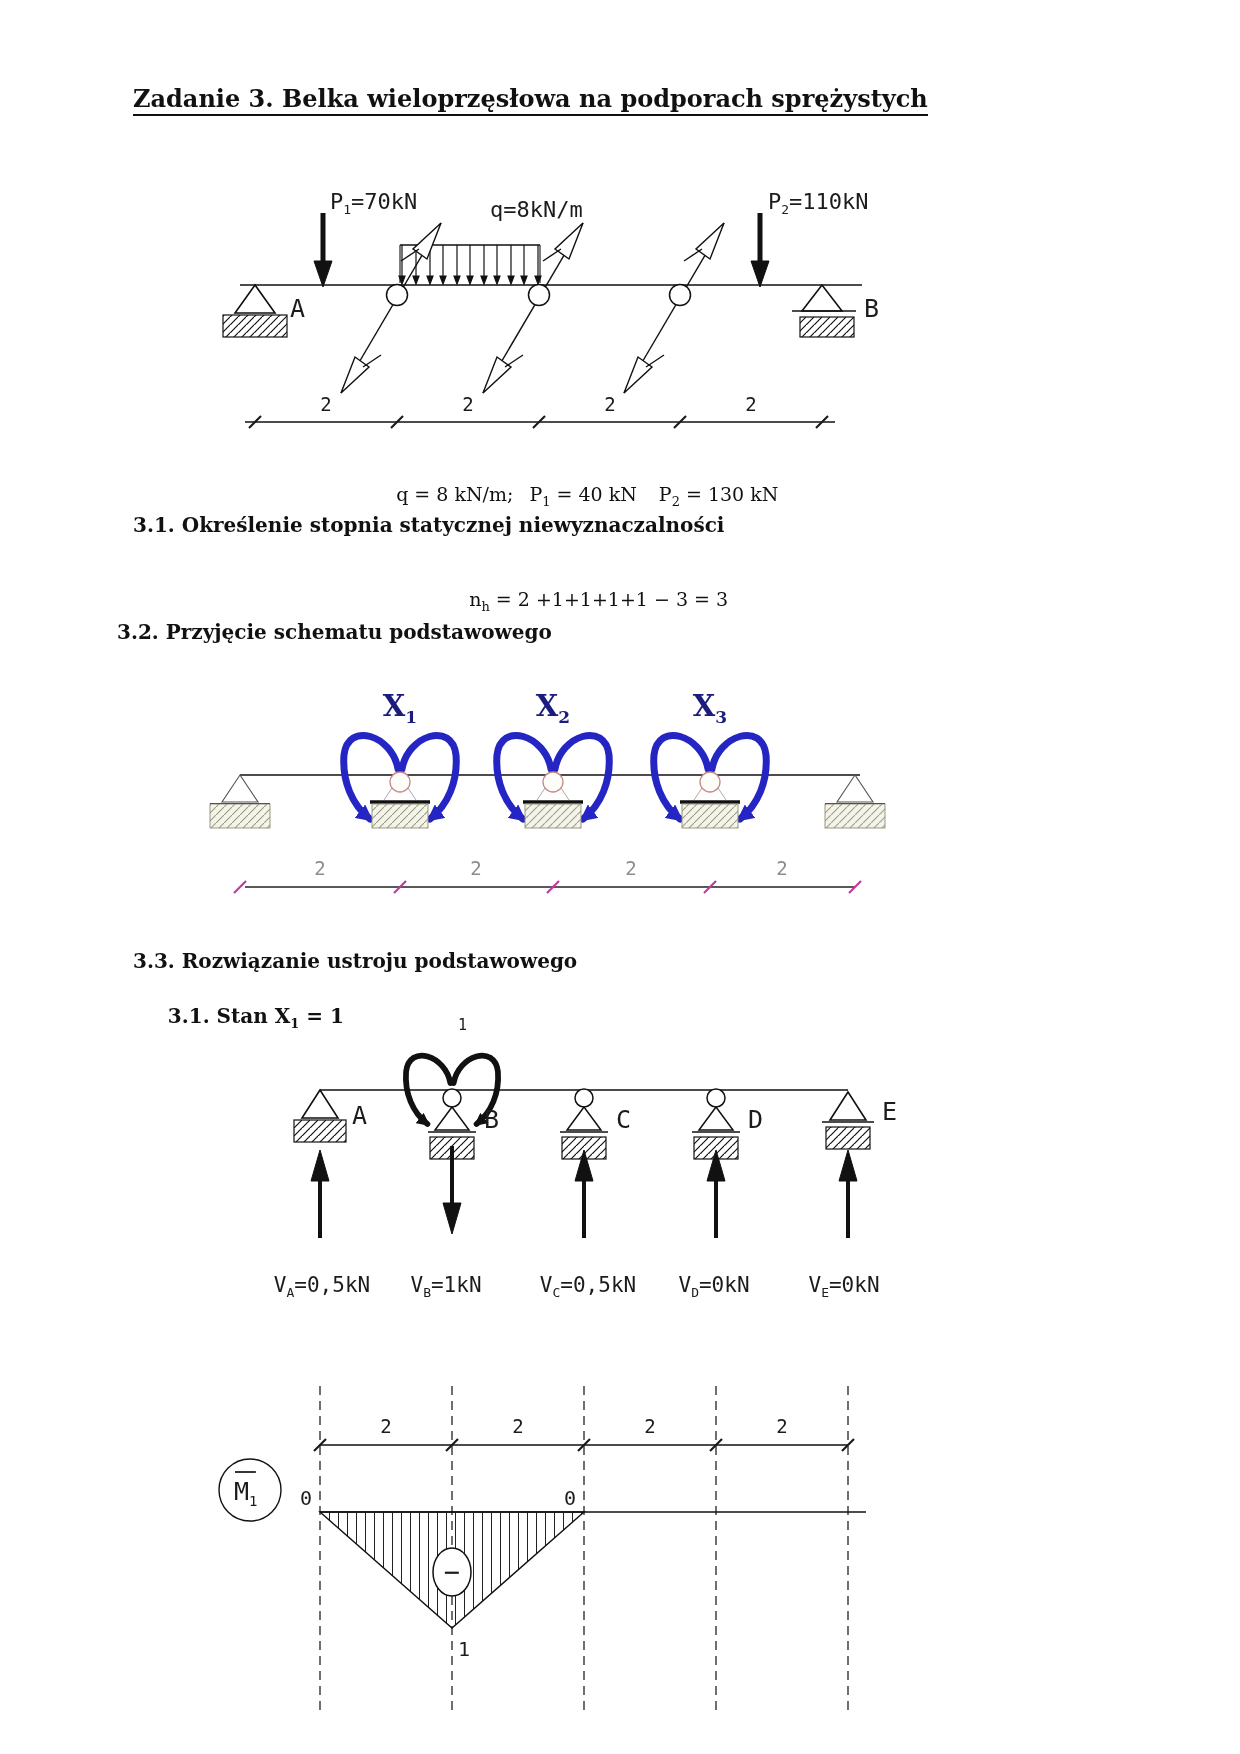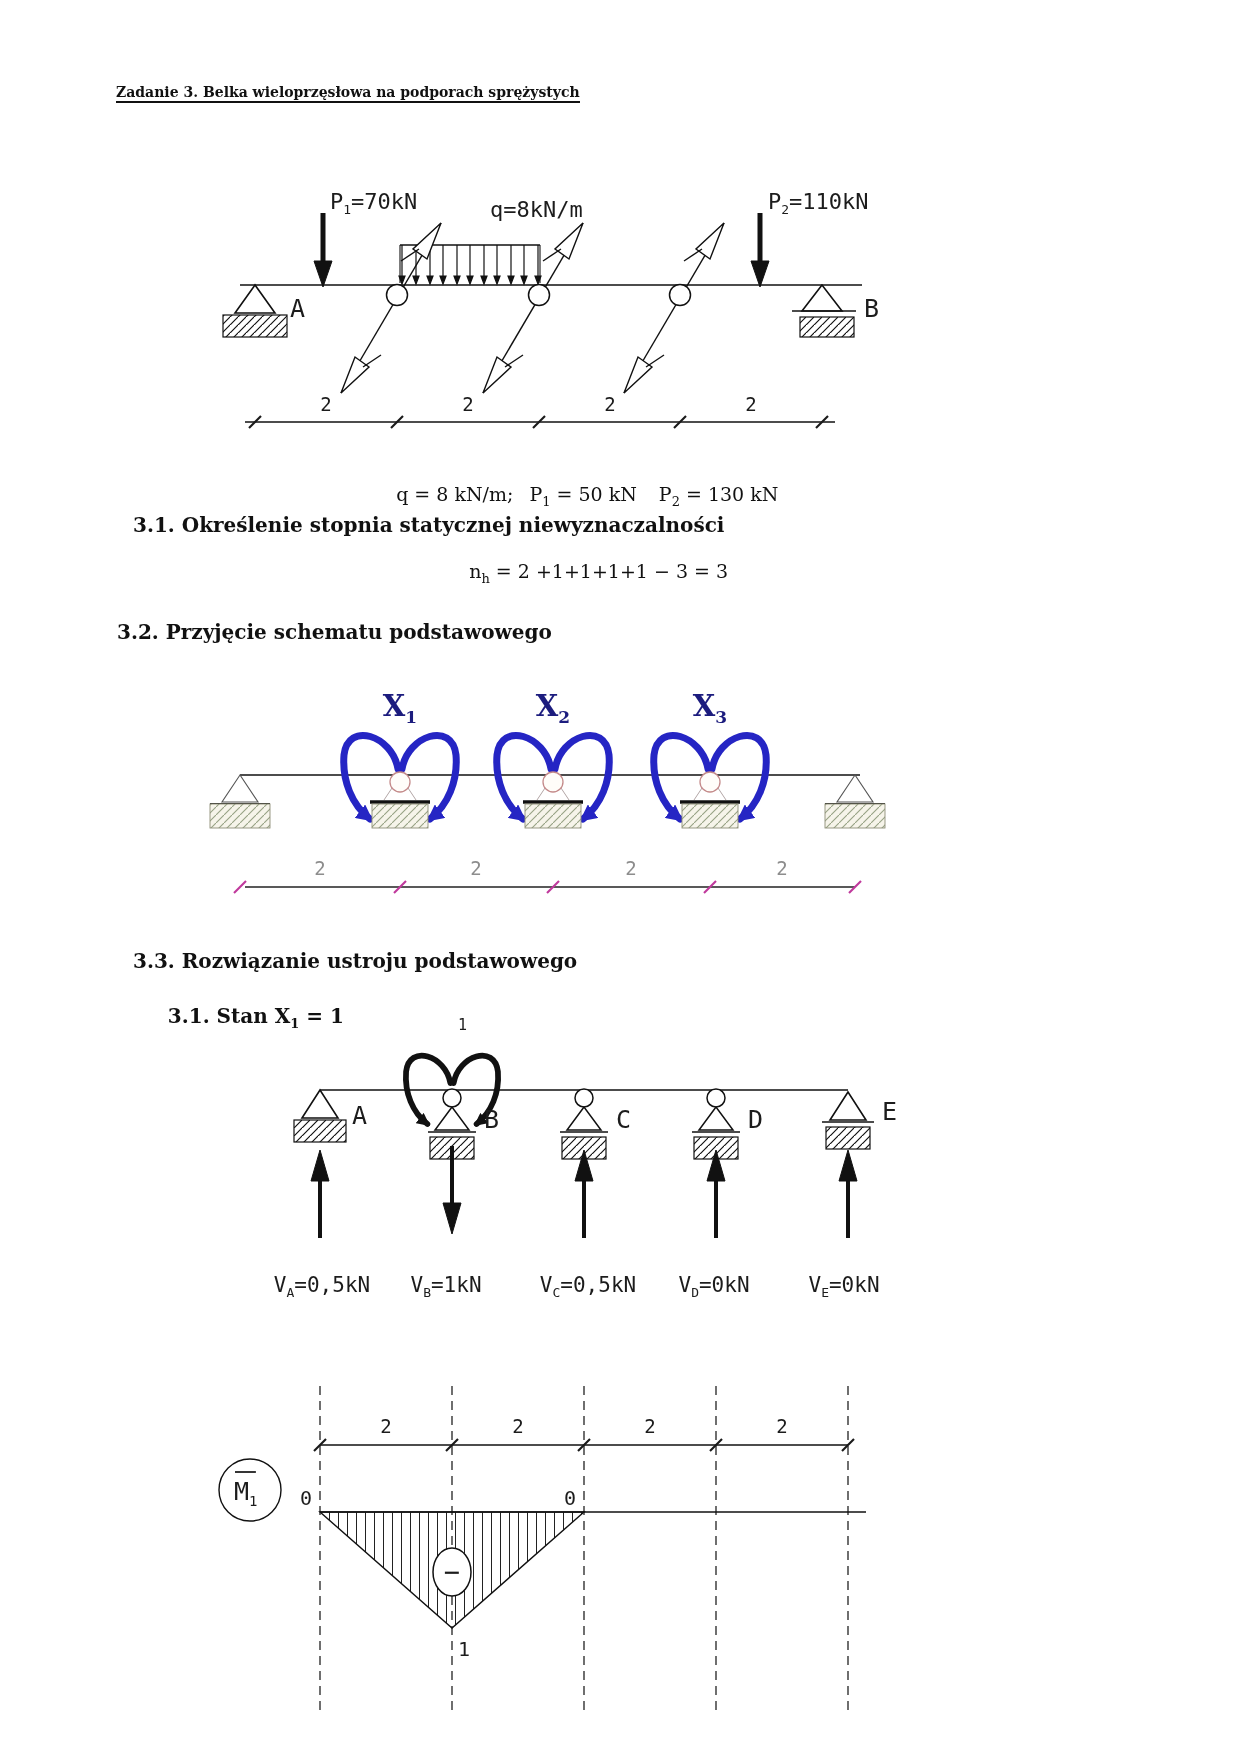--- a/index.html
+++ b/index.html
@@ -1,24 +1,24 @@
 <!DOCTYPE html>
 <html><head>
 <meta charset="utf-8">
 <style>
   html,body{margin:0;padding:0;background:#ffffff;}
   .page{position:relative;width:1240px;height:1754px;background:#fff;overflow:hidden;
         font-family:"DejaVu Serif",serif;color:#111;}
   .abs{position:absolute;}
-  .title{left:116px;top:84px;font-size:14px;font-weight:bold;}
+  .title{left:133px;top:84px;font-size:24px;font-weight:bold;}
   .title span{border-bottom:2.2px solid #111;padding-bottom:1px;}
   .heading{font-size:20px;font-weight:bold;}
   .params{left:372px;top:461px;font-size:19px;white-space:pre;}
   .params .seg{margin-right:16px;}
-  .formula{left:445px;top:538px;font-size:19px;white-space:pre;}
+  .formula{left:445px;top:566px;font-size:19px;white-space:pre;}
   sub.s{font-size:13px;}
   svg{position:absolute;overflow:visible;}
   svg text{font-family:"DejaVu Sans Mono",monospace;fill:#1c1c1c;}
   text.cad22{font-size:22px;}
   text.cad25{font-size:25px;}
   text.dim{font-size:19px;}
   text.dimg{font-size:19px;fill:#8d8d8d;}
   text.xl{font-family:"DejaVu Serif",serif;font-weight:bold;fill:#1c1c7e;font-size:29px;}
   .hiddendefs{position:absolute;width:0;height:0;overflow:hidden;}
 </style>
@@ -175,21 +175,21 @@
         <use href="#tick" x="490" y="257"></use>
         <use href="#tick" x="632" y="257"></use>
     </g>
     <text class="dim" text-anchor="middle" x="136" y="246">2</text>
     <text class="dim" text-anchor="middle" x="278" y="246">2</text>
     <text class="dim" text-anchor="middle" x="420" y="246">2</text>
     <text class="dim" text-anchor="middle" x="561" y="246">2</text>
   </svg>
 
   <div class="abs params">
-    <span class="seg">q = 8 kN/m;</span><span><span>P</span><sub class="s">1</sub><span> = 50 kN</span></span><span style="margin-right:22px"></span><span><span>P</span><sub class="s">2</sub><span> = 130 kN</span></span>
+    <span class="seg">q = 8 kN/m;</span><span><span>P</span><sub class="s">1</sub><span> = 40 kN</span></span><span style="margin-right:22px"></span><span><span>P</span><sub class="s">2</sub><span> = 130 kN</span></span>
   </div>
 
   <div class="abs heading" style="left:133px;top:513px">3.1. Określenie stopnia statycznej niewyznaczalności</div>
 
   <div class="abs formula">
     <span>n</span><sub class="s">h</sub><span> = 2 +1+1+1+1 − 3 = 3</span>
   </div>
 
   <div class="abs heading" style="left:117px;top:620px">3.2. Przyjęcie schematu podstawowego</div>
 

